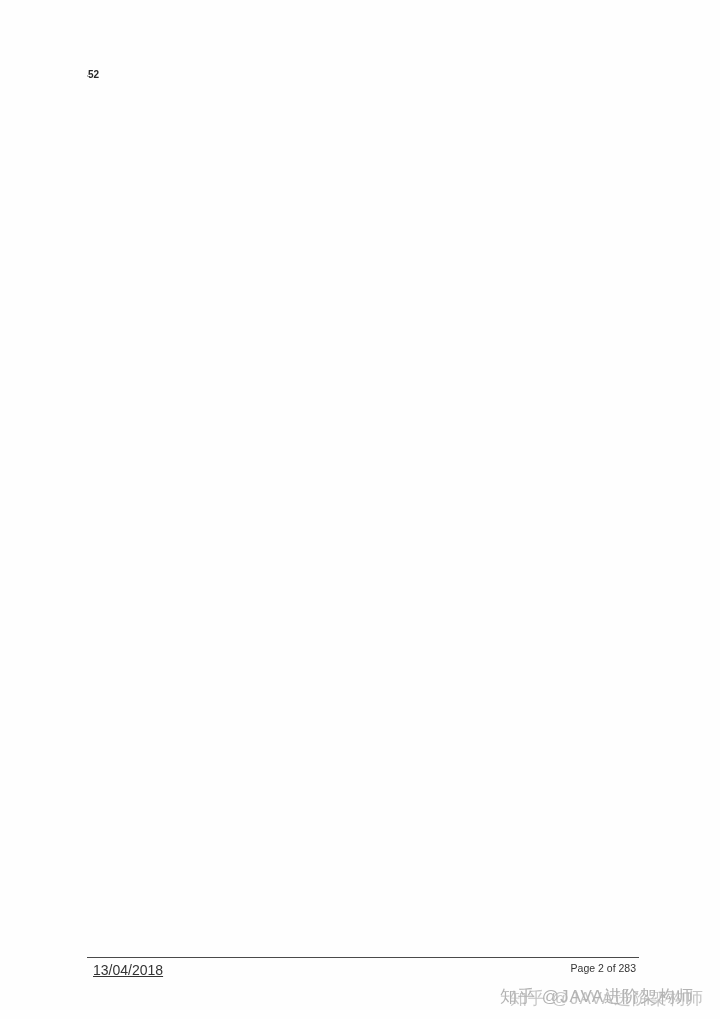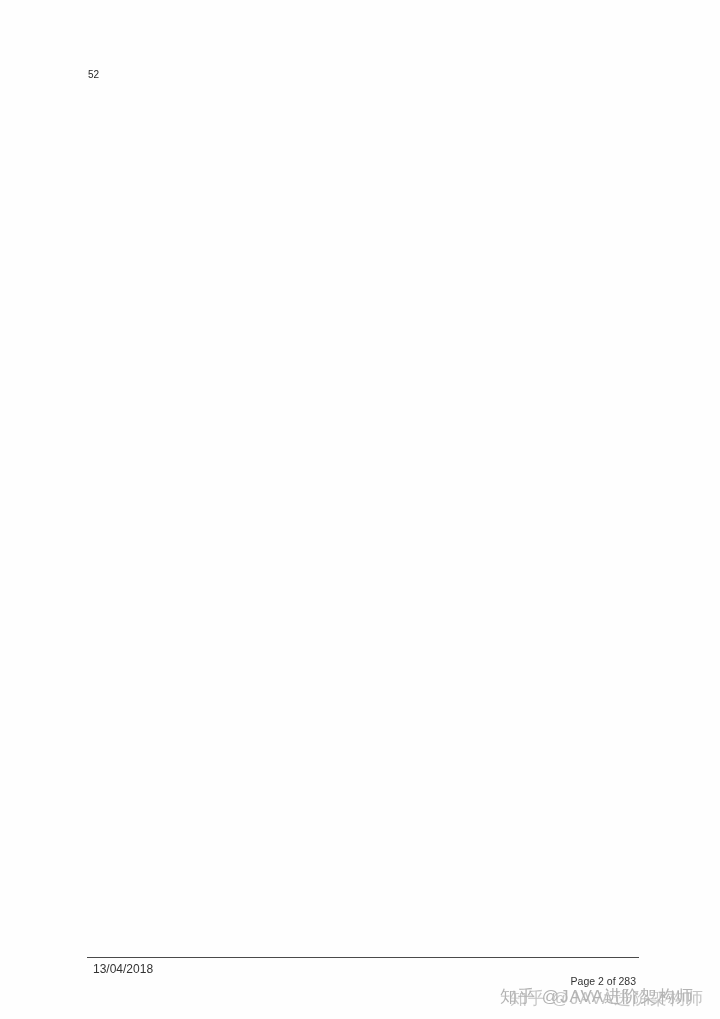--- a/index.html
+++ b/index.html
@@ -20,20 +20,21 @@
     position: absolute;
     top: 68px; left: 88px; right: 82px;
   }
   .row {
     display: flex;
     align-items: flex-end;
     height: 16.3px;
     font-size: 10.5px;
     line-height: 13px;
     white-space: nowrap;
+    font-weight: bold;
   }
   .row .num   { flex: none; }
   .row .title { flex: none; }
   .row .leader {
     flex: 1 1 auto;
     min-width: 8px;
     border-bottom: 1.6px dotted #3d3d3d;
     margin: 0 2px 2.5px 4px;
   }
   .row .page { flex: none; font-size: 10px; }
@@ -51,25 +52,25 @@
 
   
   .footer-rule {
     position: absolute;
     left: 87px; right: 81px; top: 957px;
     border-top: 1.3px solid #4a4a4a;
     height: 0;
   }
   .footer-date {
     position: absolute; left: 93px; top: 962px;
-    font-size: 12px; color: #333;
+    font-size: 14px; color: #333; text-decoration: underline;
   }
   .footer-page {
     position: absolute; right: 84px; top: 962px;
-    font-size: 10.5px; color: #333; margin-top: 13px;
+    font-size: 10.5px; color: #333;
   }
 
   
   .watermark {
     position: absolute;
     right: 12px; top: 983px;
     width: 260px; height: 34px;
     pointer-events: none;
   }
   .watermark .wm {

